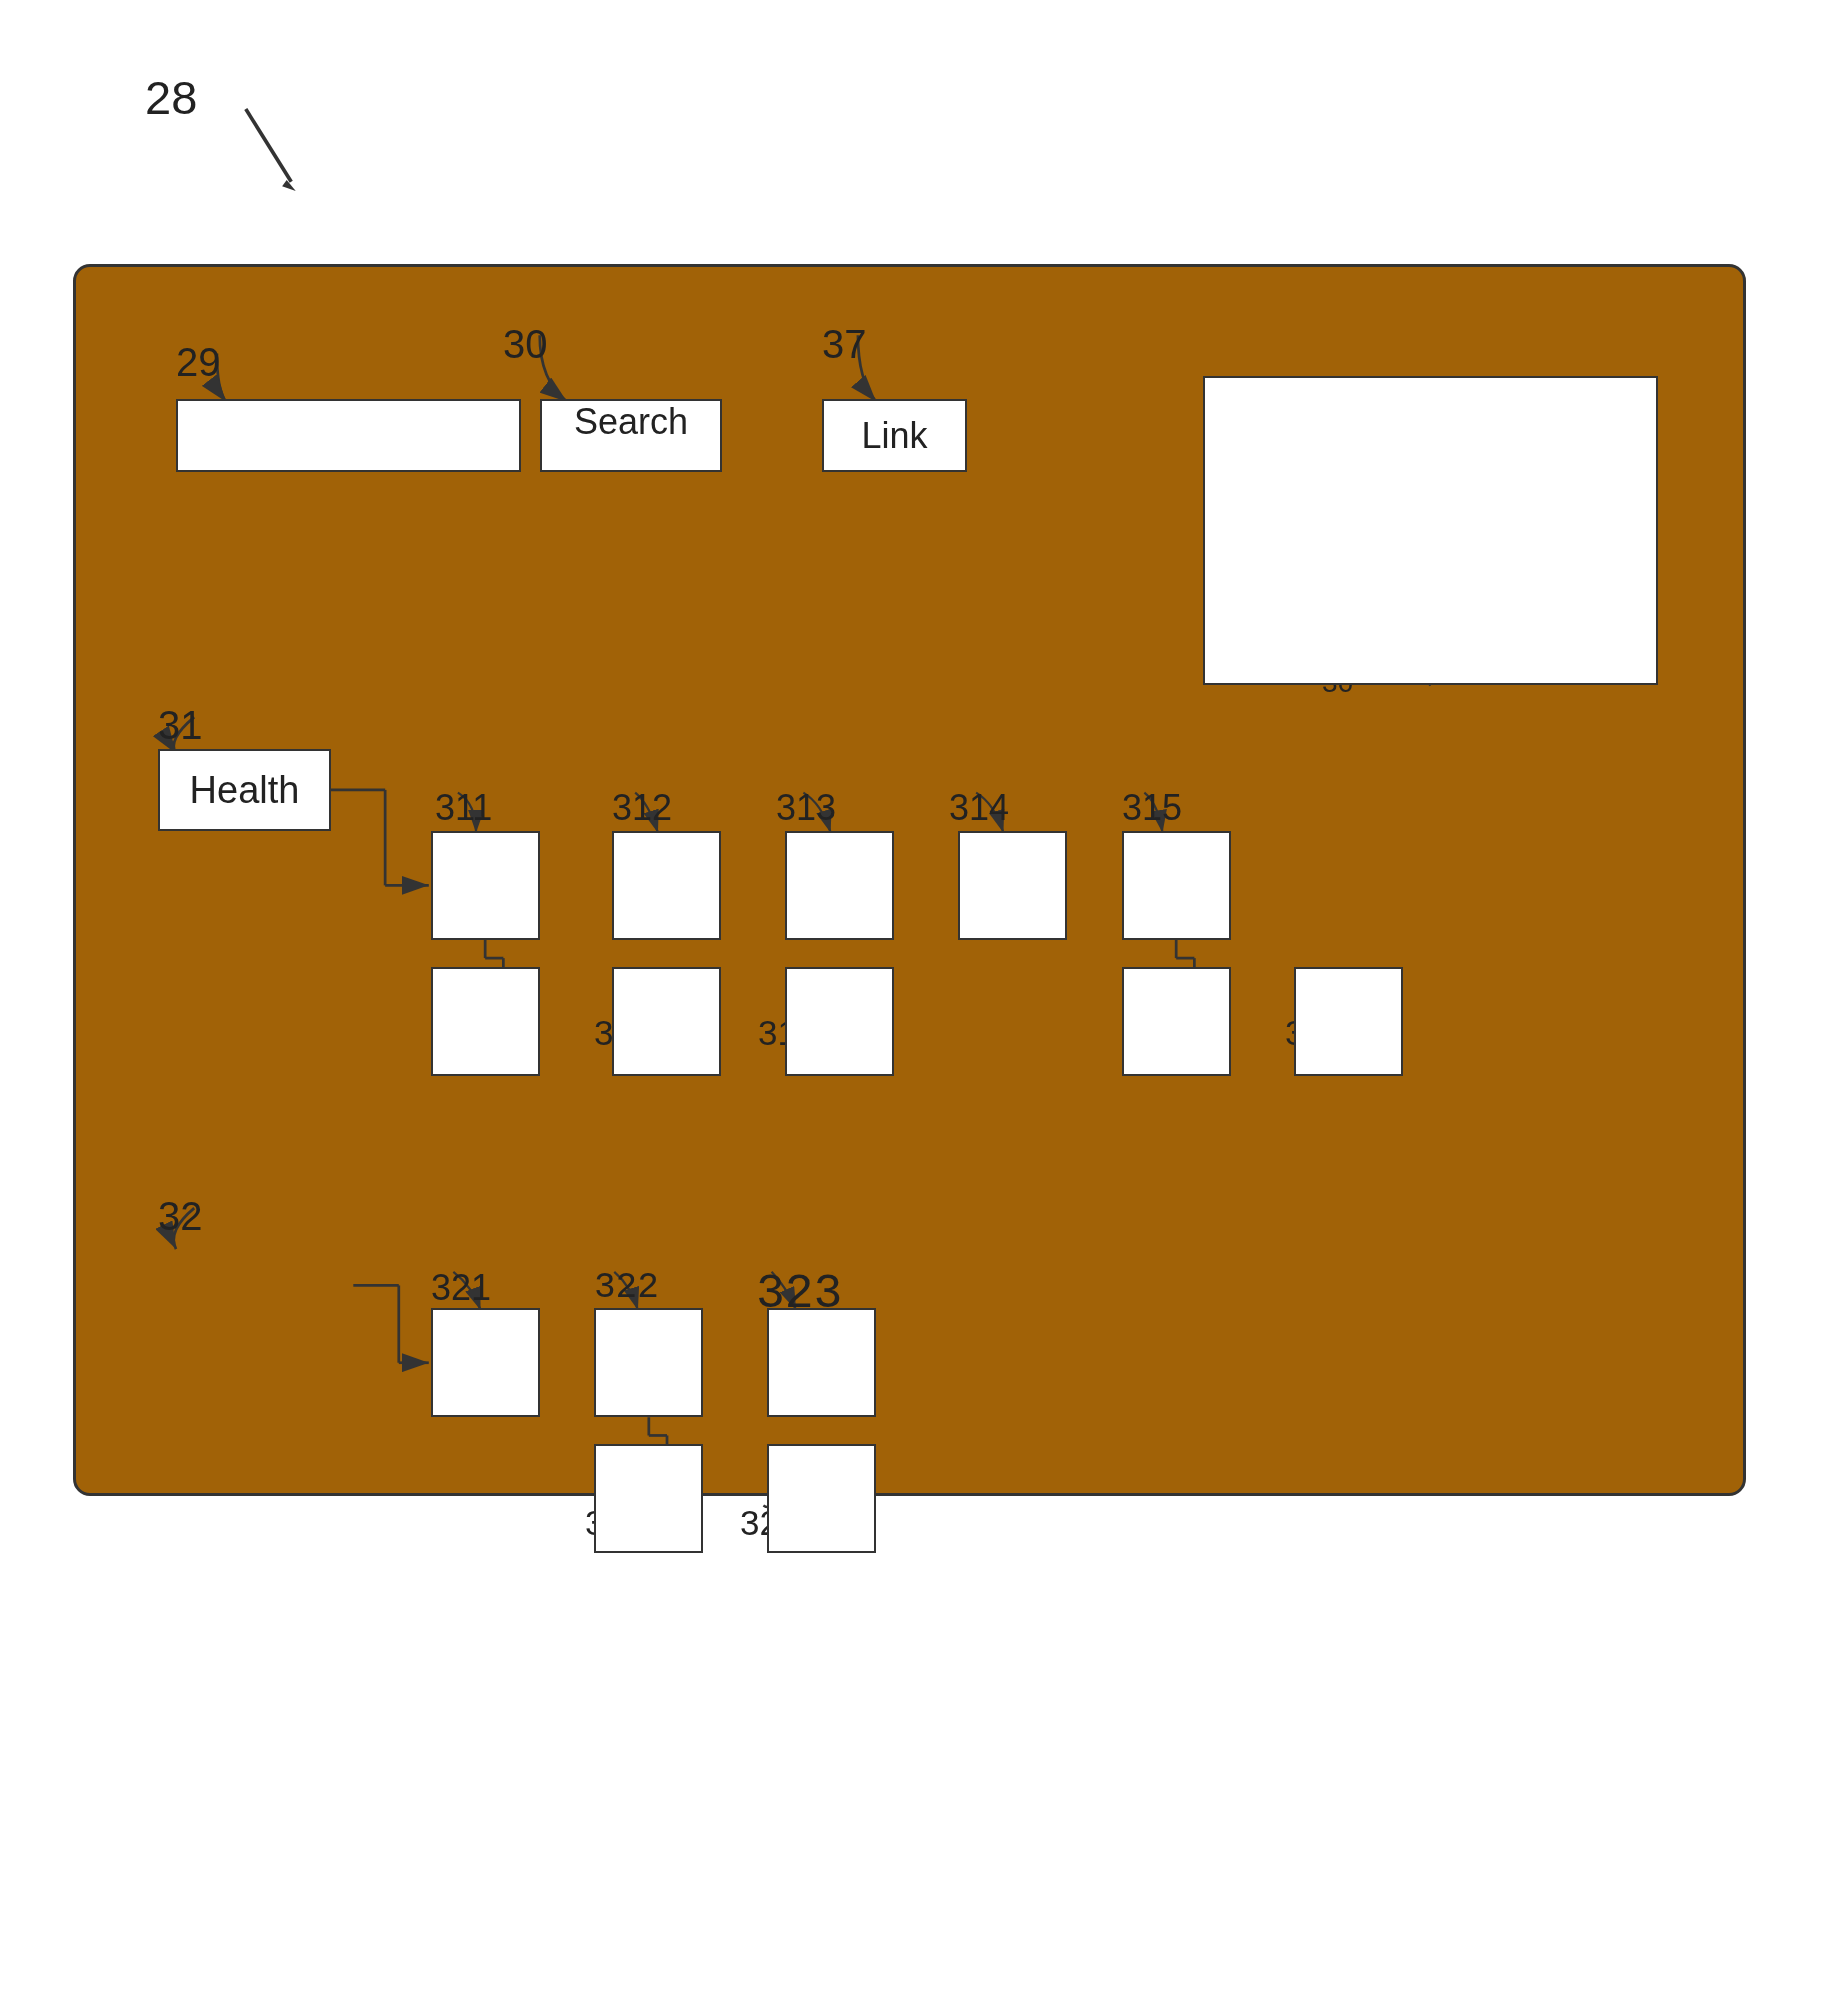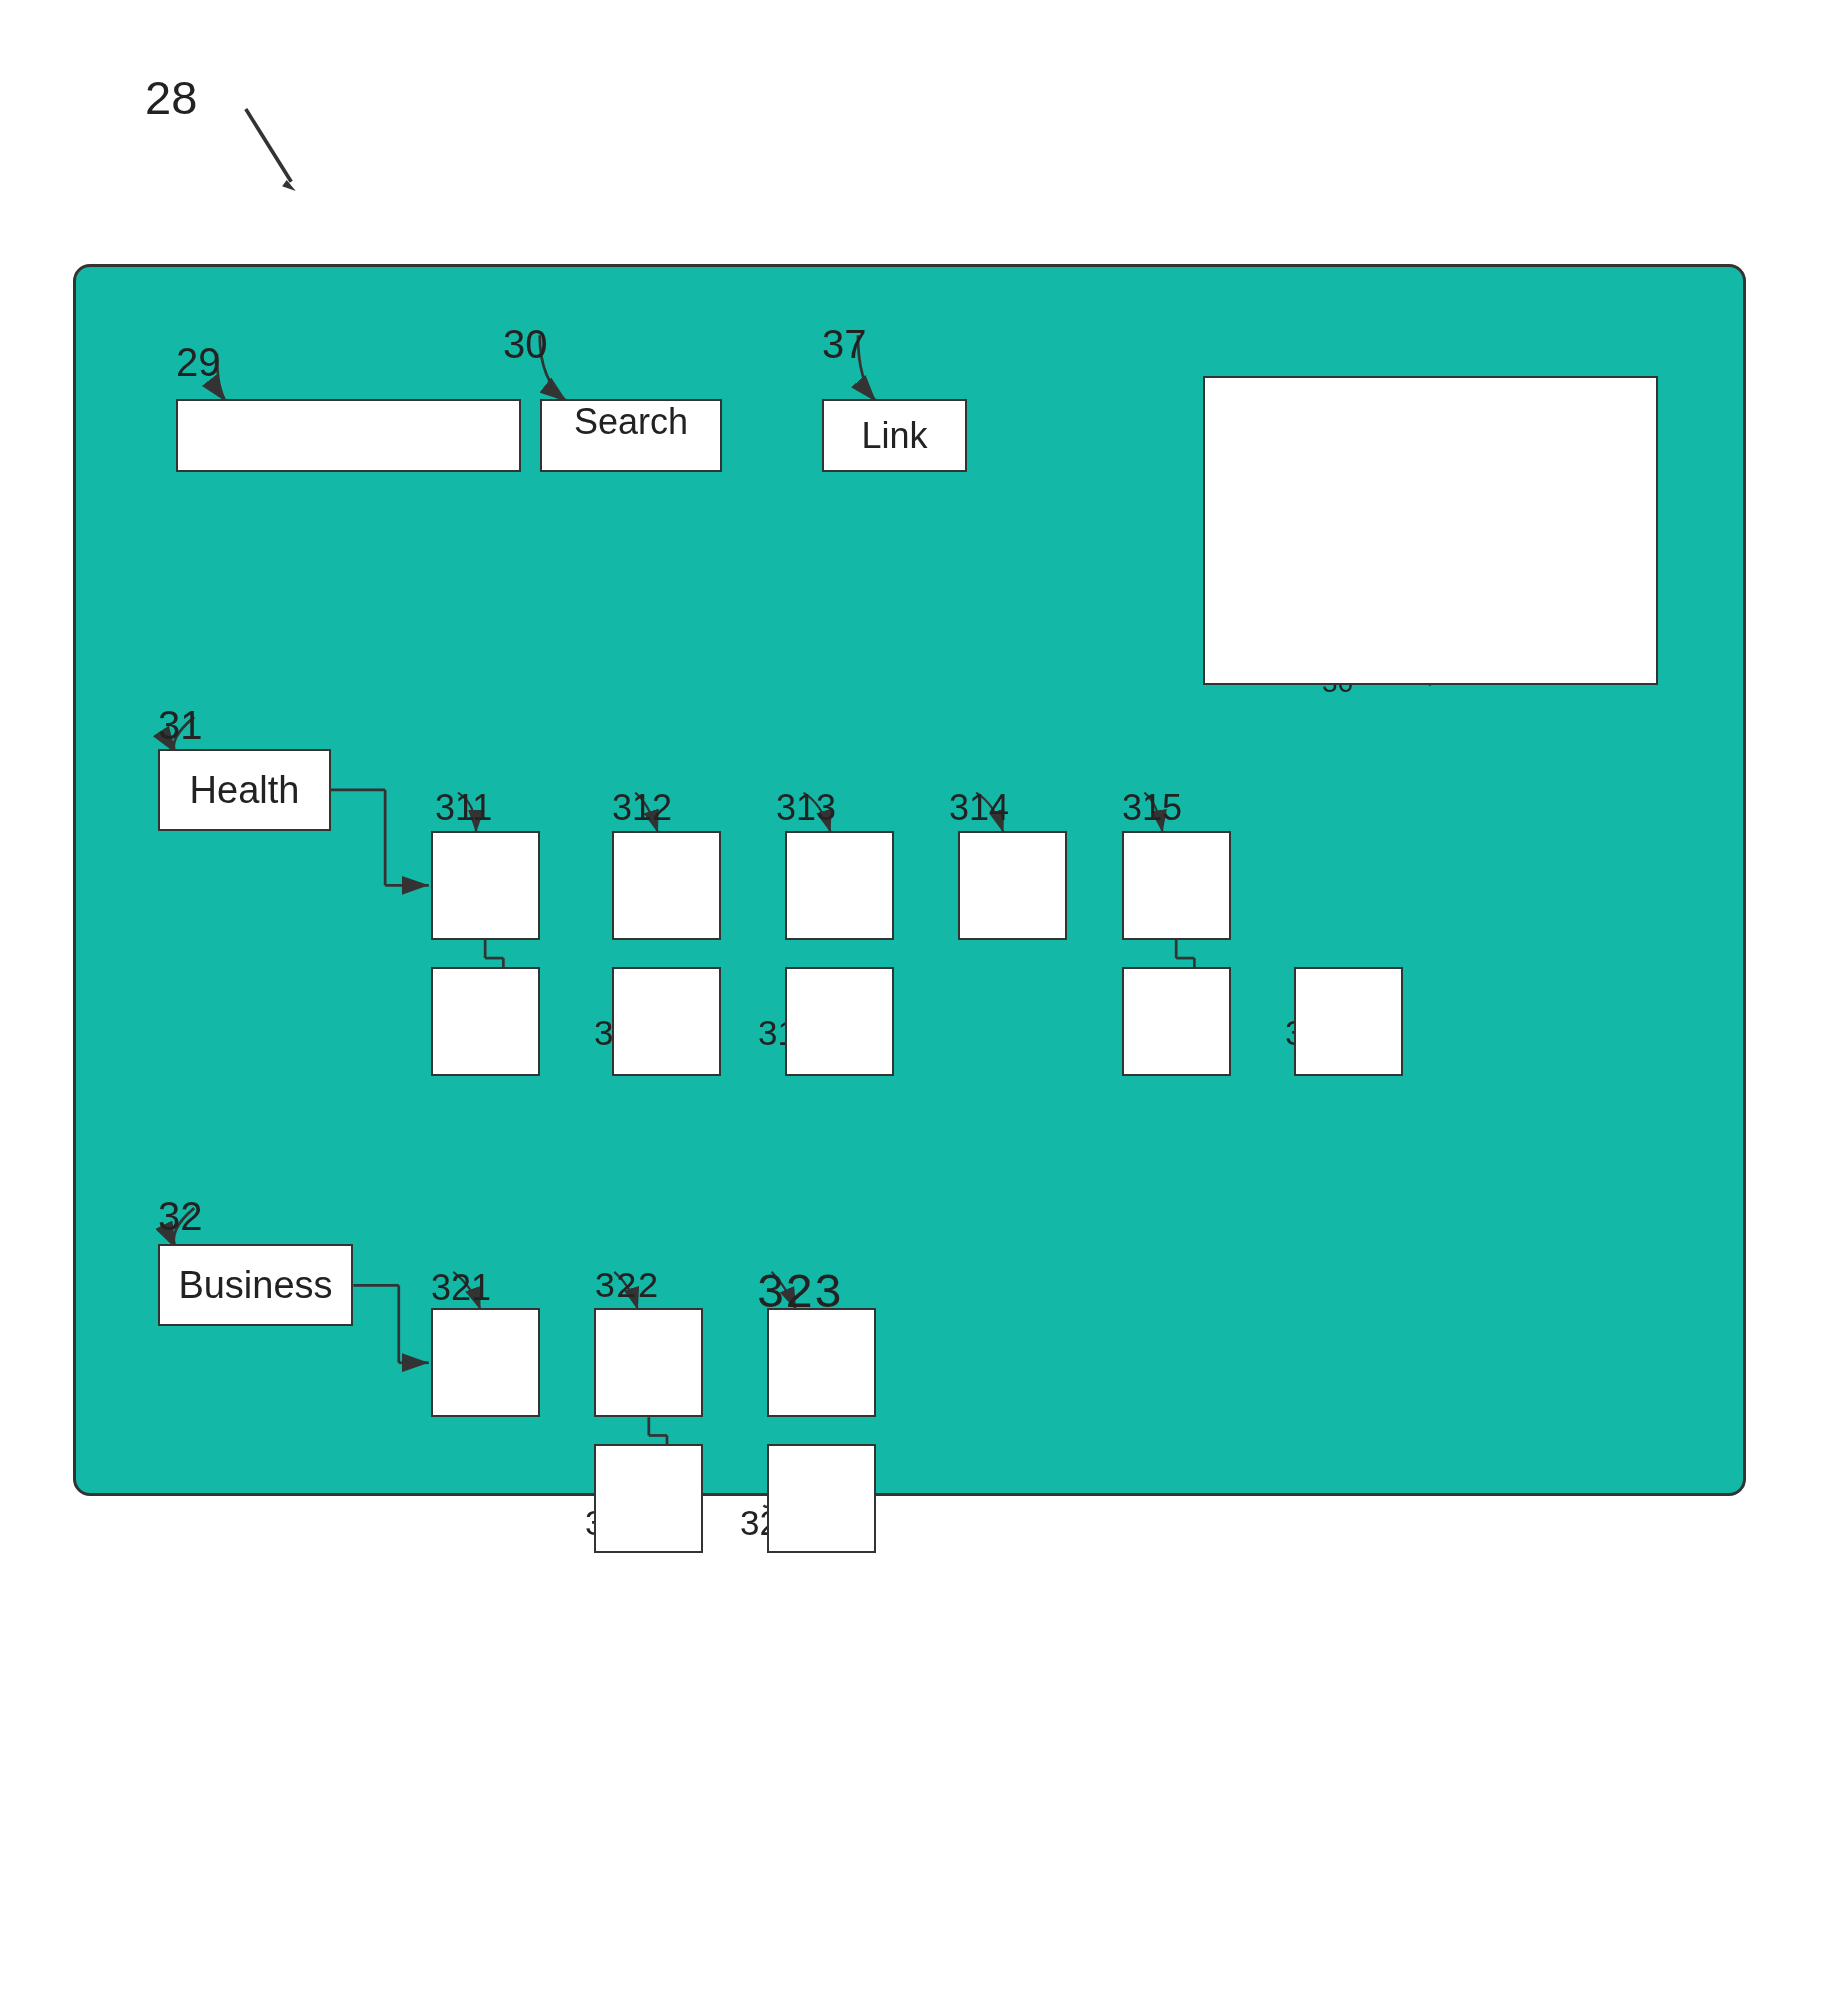--- a/index.html
+++ b/index.html
@@ -31,21 +31,21 @@
 
     
     .main-container {
       position: absolute;
       top: 264px;
       left: 73px;
       width: 1673px;
       height: 1232px;
       border: 3.6px solid #333;
       border-radius: 17px;
-      background: #14b8a6;
+      background: #a16207;
     }
 
     
 
     
     .label-29 {
       position: absolute;
       top: 73px;
       left: 100px;
       font-size: 40px;
@@ -386,23 +386,20 @@
     <div class="box-3112"></div>
     <div class="box-3113"></div>
 
     <div class="label-3151">3151</div>
     <div class="label-3152">3152</div>
 
     <div class="box-3151"></div>
     <div class="box-3152"></div>
 
     <div class="label-32">32</div>
-    <div class="business-box">
-      <span>Business</span>
-    </div>
 
     <div class="label-321">321</div>
     <div class="label-322">322</div>
     <div class="label-323">323</div>
 
     <div class="box-321"></div>
     <div class="box-322"></div>
     <div class="box-323"></div>
 
     <div class="label-3221">3221</div>

